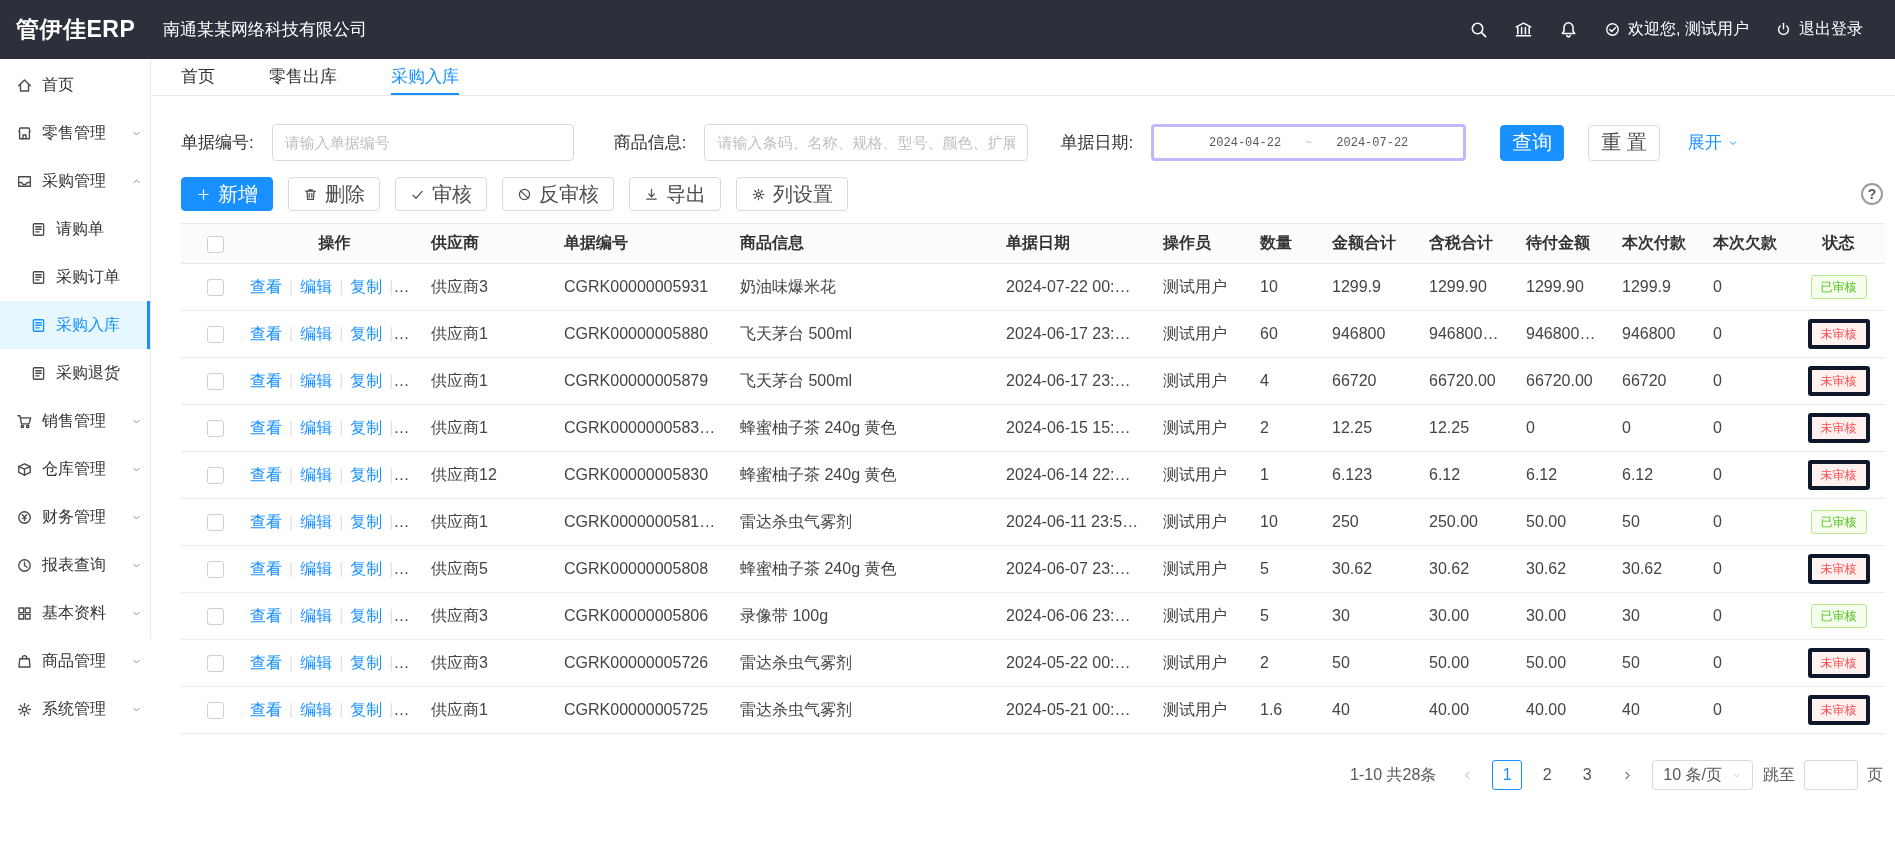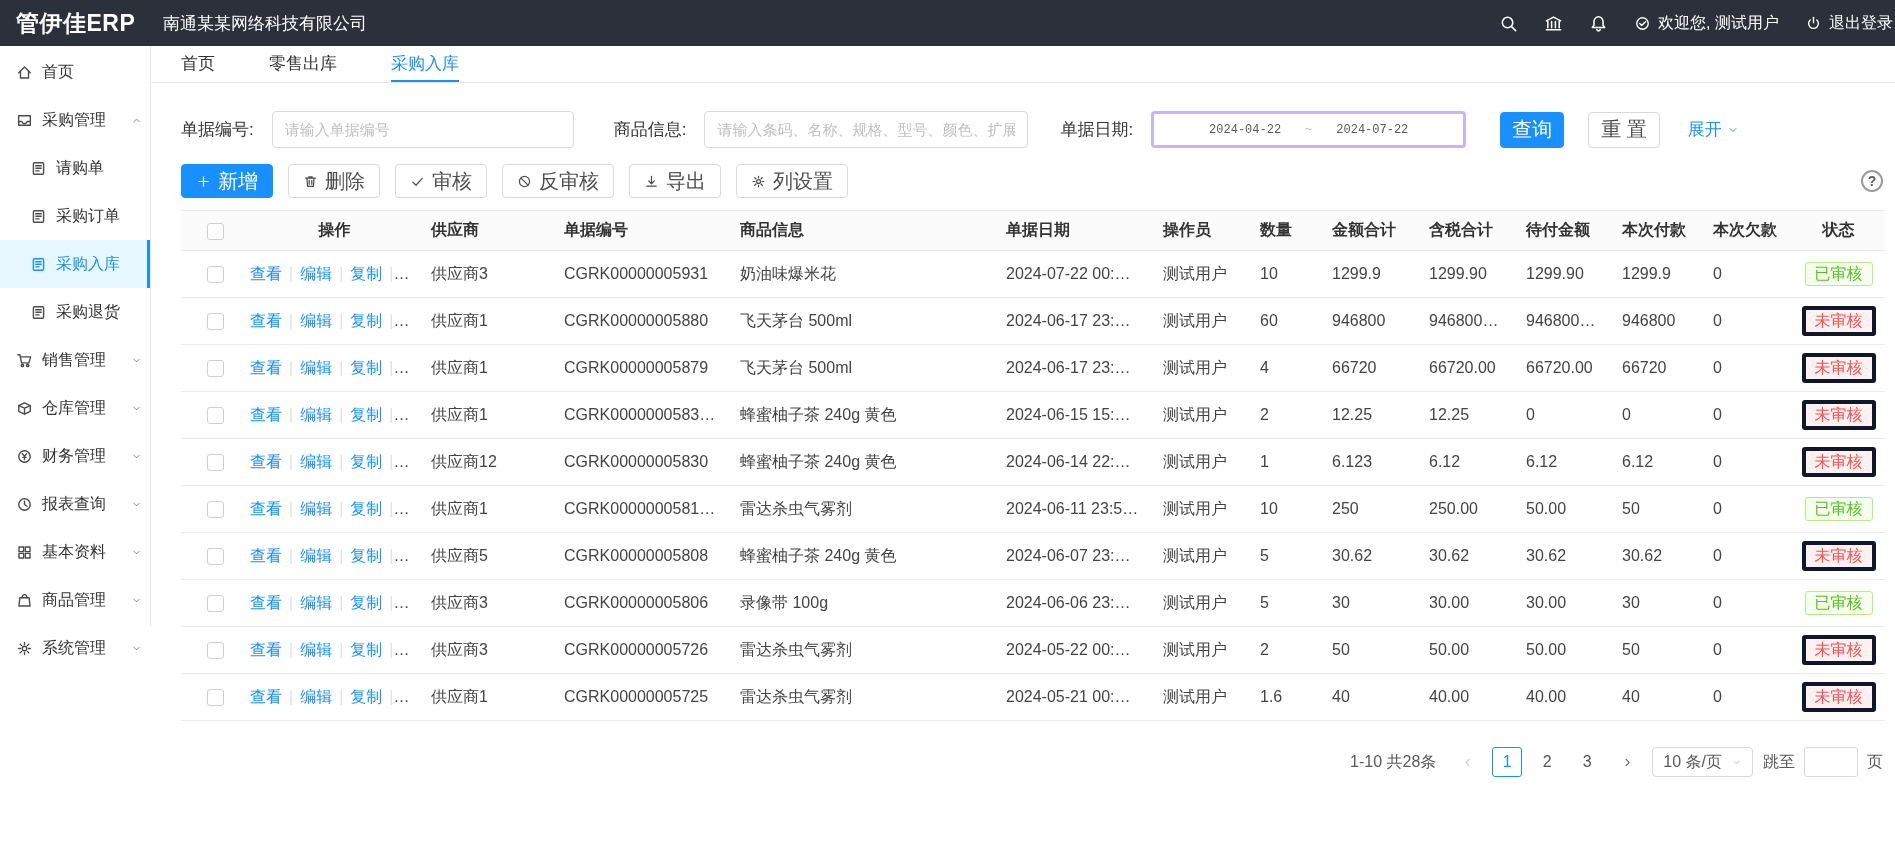--- a/index.html
+++ b/index.html
@@ -5,21 +5,21 @@
   * { box-sizing: border-box; }
   html,body { margin:0; padding:0; }
   body {
     width:1895px; height:843px; overflow:hidden;
     font-family:"Liberation Sans","DejaVu Sans",sans-serif;
     background:#fff; color:#333;
   }
   .ic { display:block; }
 
   
-  .topbar { height:46px; background:#2b303b; display:flex; align-items:center; color:#fff; padding-right:2px; }
+  .topbar { height:59px; background:#2b303b; display:flex; align-items:center; color:#fff; padding-right:32px; }
   .logo { flex:0 0 151px; width:151px; font-size:23px; font-weight:700; padding-left:16px; letter-spacing:.5px; white-space:nowrap; }
   .company { font-size:17px; margin-left:12px; white-space:nowrap; }
   .top-right { margin-left:auto; display:flex; align-items:center; gap:26px; font-size:16px; }
   .tb-icon { display:flex; cursor:pointer; }
   .tb-icon .ic { width:19px; height:19px; }
   .tb-group { display:flex; align-items:center; gap:7px; cursor:pointer; white-space:nowrap; }
   .tb-group .ic { width:17px; height:17px; }
 
   
   .layout { display:flex; height:580px; }
@@ -69,21 +69,21 @@
 
   
   .table-wrap { margin:12px 12px 0 30px; }
   table { border-collapse:collapse; table-layout:fixed; width:1704px; font-size:16px; }
   thead th { height:40px; background:#fbfbfb; border-top:1px solid #e8e8e8; border-bottom:1px solid #e8e8e8; font-weight:700; color:#333; text-align:left; padding:0 12px; white-space:nowrap; overflow:hidden; }
   tbody td { height:47px; border-bottom:1px solid #ebebeb; color:#444; padding:0 12px; white-space:nowrap; overflow:hidden; text-overflow:ellipsis; }
   th.c-check, td.c-check, th.c-ops, td.c-ops, th.c-status, td.c-status { text-align:center; padding:0; }
   .op-link { color:#1890ff; cursor:pointer; text-decoration:none; }
   .op-sep { color:#e2e2e2; margin:0 7px; }
   .checkbox { display:inline-block; width:17px; height:17px; border:1px solid #cfcfcf; border-radius:3px; background:#fff; vertical-align:middle; cursor:pointer; }
-  .tag { display:inline-block; font-size:16px; line-height:22px; padding:0 9px; border-radius:3px; }
+  .tag { display:inline-block; font-size:12px; line-height:22px; padding:0 9px; border-radius:3px; }
   .tag-success { color:#52c41a; background:#f6ffed; border:1px solid #b7eb8a; }
   .tag-danger { color:#ff4d4f; background:#fff1f0; border:4px solid #0f172a; }
 
   
   .pagination { display:flex; align-items:center; justify-content:flex-end; margin:26px 12px 0 30px; gap:10px; font-size:16px; color:#595959; }
   .pg-summary { margin-right:6px; }
   .pg-btn { width:30px; height:30px; display:flex; align-items:center; justify-content:center; cursor:pointer; color:#595959; border-radius:3px; }
   .pg-btn .ic { width:13px; height:13px; }
   .pg-prev { color:#c4c4c4; }
   .pg-pages { display:flex; gap:10px; }
@@ -147,20 +147,35 @@
   <div class="layout">
     <aside class="sidebar">
         <div class="side-item">
           <span class="icon">
             <svg class="ic" viewBox="0 0 16 16" fill="none" stroke="currentColor" stroke-width="1.3" stroke-linecap="round" stroke-linejoin="round" aria-hidden="true">
               <path d="M2.5 8.2 8 2.8 13.5 8.2"></path>
               <path d="M4.2 7 v6.2 h7.6 V7"></path>
             </svg>
           </span>
           <span class="lbl">首页</span>
+        </div>
+        <div class="side-item">
+          <span class="icon">
+            <svg class="ic" viewBox="0 0 16 16" fill="none" stroke="currentColor" stroke-width="1.3" stroke-linecap="round" stroke-linejoin="round" aria-hidden="true">
+              <path d="M2.8 6.2 3.8 2.8 h8.4 l1 3.4"></path>
+              <path d="M3.4 6.2 v6.8 h9.2 V6.2"></path>
+              <path d="M6.6 13 V9.4 h2.8 V13"></path>
+            </svg>
+          </span>
+          <span class="lbl">零售管理</span>
+          <span class="chev">
+            <svg class="ic" viewBox="0 0 16 16" fill="none" stroke="currentColor" stroke-width="1.3" stroke-linecap="round" stroke-linejoin="round" aria-hidden="true">
+              <path d="M4.2 6.2 8 10 11.8 6.2"></path>
+            </svg>
+          </span>
         </div>
         <div class="side-item">
           <span class="icon">
             <svg class="ic" viewBox="0 0 16 16" fill="none" stroke="currentColor" stroke-width="1.3" stroke-linecap="round" stroke-linejoin="round" aria-hidden="true">
               <path d="M2.5 3.5 h11 v9 h-11 Z"></path>
               <path d="M2.5 9 h3 l1.2 1.8 h2.6 L10.5 9 h3"></path>
             </svg>
           </span>
           <span class="lbl">采购管理</span>
           <span class="chev">

